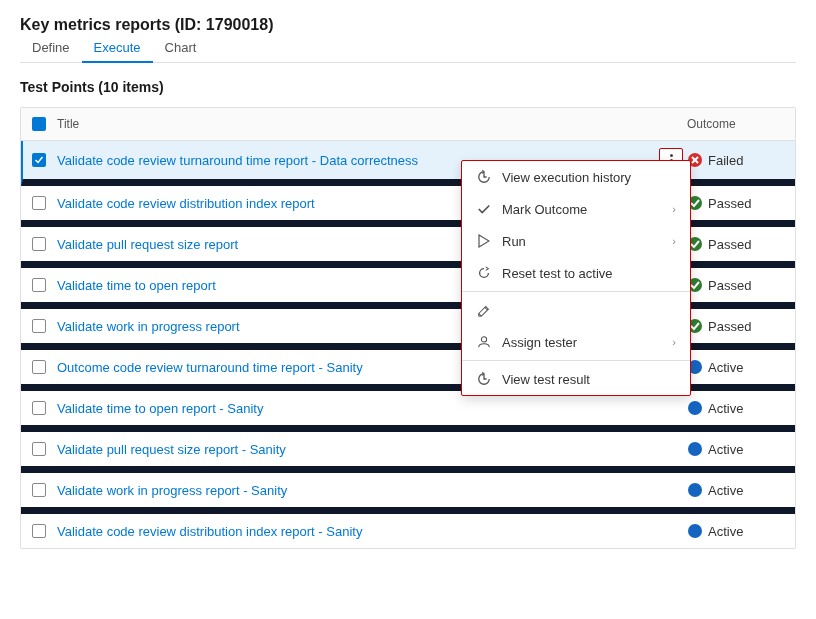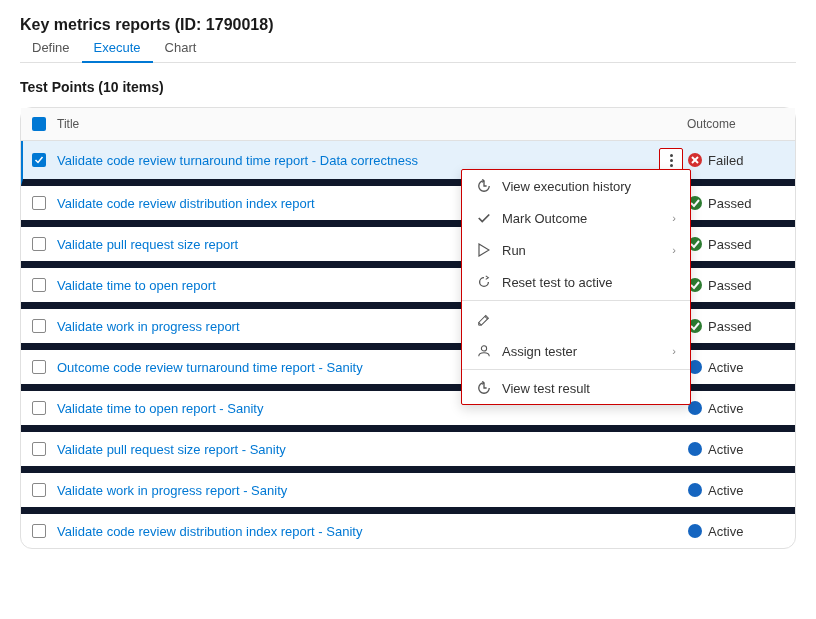--- a/index.html
+++ b/index.html
@@ -43,21 +43,21 @@
       font-weight: 500;
     }
     .section-title {
       font-size: 14px;
       font-weight: 600;
       margin-bottom: 12px;
       color: #1a1a1a;
     }
     .table-container {
       border: 1px solid #e0e0e0;
-      border-radius: 12px;
+      border-radius: 2px;
       position: relative;
     }
     .table-header {
       display: flex;
       align-items: center;
       padding: 6px 8px;
       background: #fafafa;
       border-bottom: 1px solid #e0e0e0;
     }
     .header-checkbox {
@@ -141,21 +141,21 @@
     }
     .outcome-icon {
       width: 16px; height: 16px;
       display: flex; align-items: center; justify-content: center;
       flex-shrink: 0;
     }
     
     .context-menu {
       position: absolute;
       right: 104px;
-      top: 28px;
+      top: 19px;
       width: 230px;
       background: #fff;
       border: 1.5px solid #c00;
       box-shadow: 0 4px 12px rgba(0,0,0,0.15);
       z-index: 100;
       border-radius: 2px;
     }
     .menu-item {
       display: flex;
       align-items: center;

